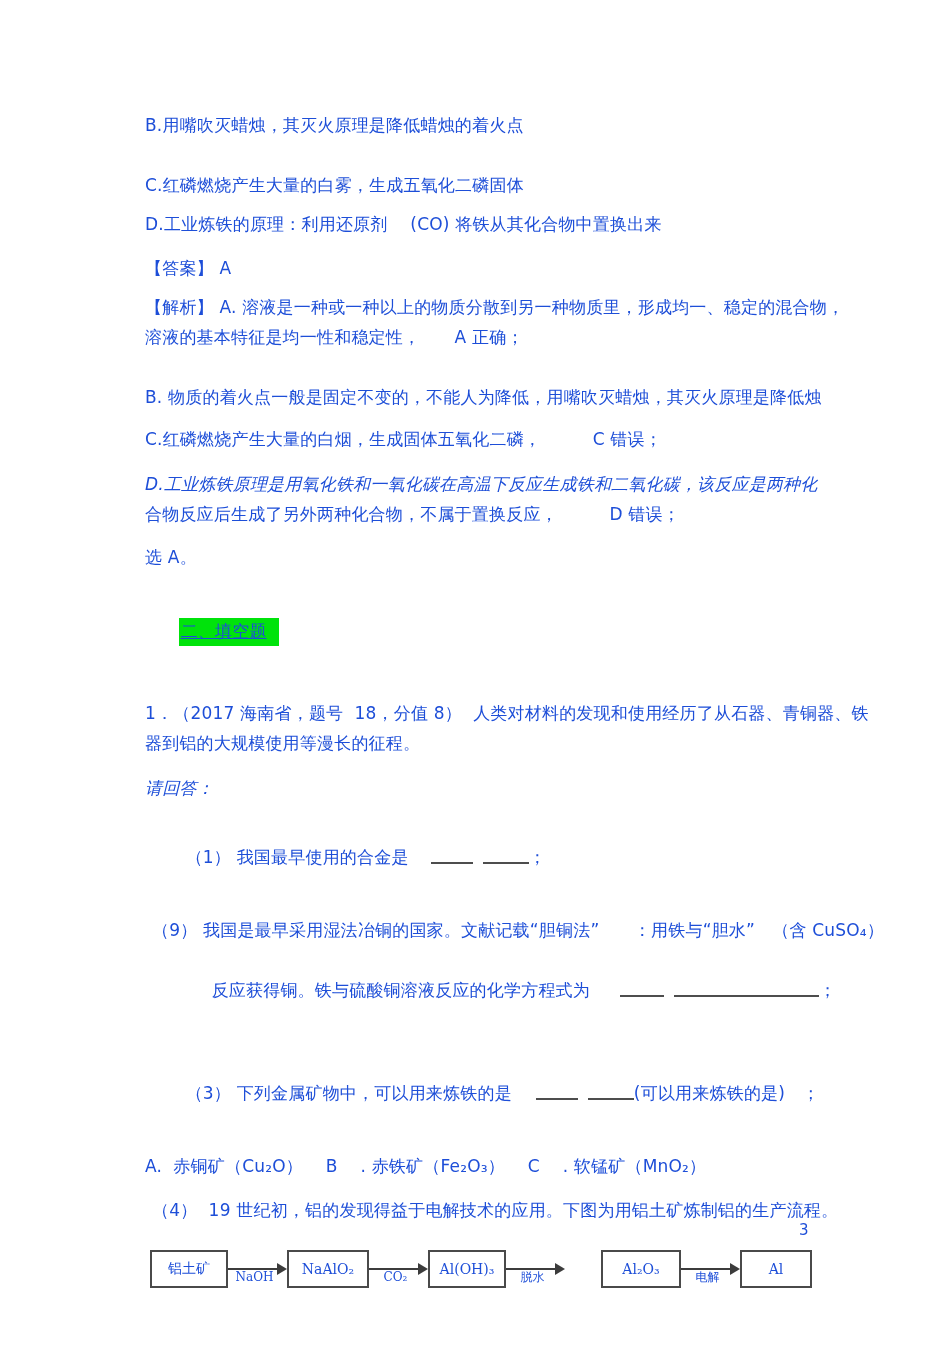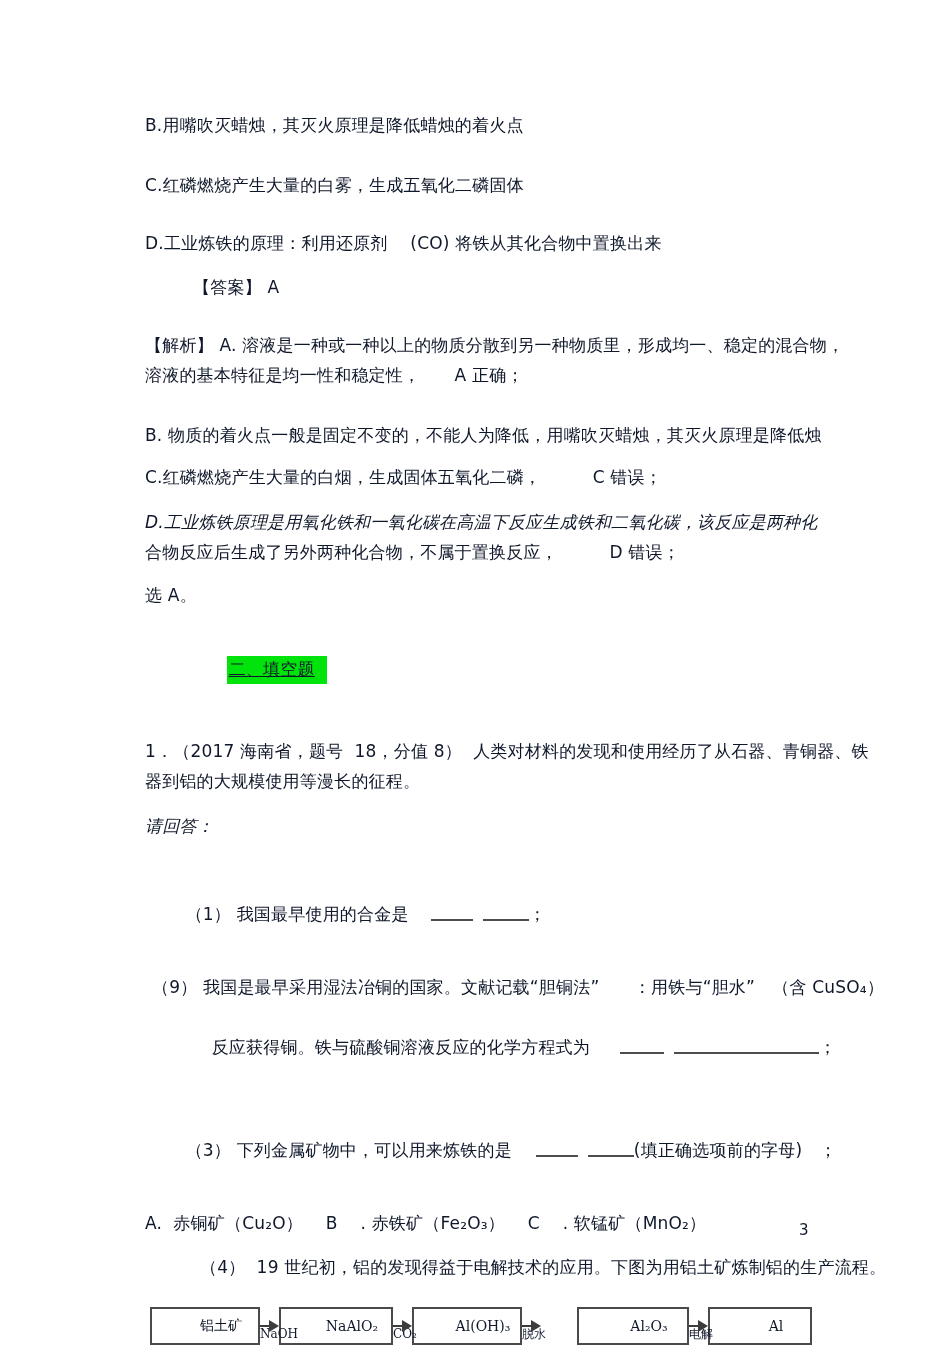--- a/index.html
+++ b/index.html
@@ -1,18 +1,18 @@
 <!DOCTYPE html>
 <html><head>
 <meta charset="utf-8">
 <style>
   html,body{margin:0;padding:0;background:#e8e8e8;}
   .page{
     width:950px;height:1345px;background:#ffffff;position:relative;
-    margin:0 auto;overflow:hidden;color:#0f172a;
+    margin:0 auto;overflow:hidden;color:#1d4ed8;
     font-family:"DejaVu Sans","Liberation Sans",sans-serif;
     font-size:17px;
   }
   .content{padding:110px 130px 0 145px;}
   .line{line-height:30px;white-space:pre;letter-spacing:0.2px;}
   .sub{padding-left:7px;}
   .wrap2{padding-left:33px;}
   
   .blk{display:inline-block;border-bottom:2px solid #4d4d4d;height:15px;vertical-align:-1px;}
   .b42{width:42px;margin-left:22px;}
@@ -21,36 +21,36 @@
   .b145{width:145px;margin-left:10px;}
   .b42b{width:42px;margin-left:24px;}
   
   .hl{display:inline-block;line-height:25px;padding:1px 12px 2px 2px;}
   .hl span{text-decoration:underline;}
   
   .flow{display:flex;align-items:center;margin:24px 0 0 5px;width:662px;}
   .fbox{
     border:2px solid #4a4a4a;height:34px;flex:0 0 auto;
     display:flex;align-items:center;justify-content:center;
-    font-family:"DejaVu Serif",serif;font-size:14px;white-space:pre;padding-left:32px;
+    font-family:"DejaVu Serif",serif;font-size:14px;white-space:pre;
   }
   .w78{width:74px;}.w82{width:78px;}.w76{width:74px;}.w80{width:76px;margin-left:36px;}.w70{width:68px;}
   .farrow{position:relative;height:40px;flex:1 1 auto;}
   .farrow .lbl{
     position:absolute;bottom:4px;left:0;right:6px;text-align:center;
     font-family:"DejaVu Serif",serif;font-size:12px;line-height:15px;white-space:pre;
   }
   .farrow .shaft{position:absolute;top:19px;left:0;right:3px;height:2px;background:#3c3c3c;}
   .farrow .head{
     position:absolute;top:13.5px;right:0;width:0;height:0;
     border-left:10px solid #3c3c3c;border-top:6.5px solid transparent;border-bottom:6.5px solid transparent;
   }
   .pagenum{position:absolute;left:799px;top:1220px;font-size:15px;line-height:20px;}
   
-  .mt18{margin-top:30px;}.mt17{margin-top:28px;}.mt14{margin-top:14px;margin-left:48px;}
+  .mt18{margin-top:30px;}.mt17{margin-top:9px;}.mt14{margin-top:14px;}
   .mt15{margin-top:15px;font-style:italic;}.mt13{margin-top:13px;}.mt12{margin-top:12px;}.mt22{margin-top:22px;}
 </style>
 </head>
 <body>
 
 <div class="page">
   <div class="content">
 
     <div class="line">B.用嘴吹灭蜡烛，其灭火原理是降低蜡烛的着火点</div>
     <div class="line mt18">C.红磷燃烧产生大量的白雾，生成五氧化二磷固体</div>
@@ -82,21 +82,21 @@
     <div class="line sub mt17">
       <span>（1） 我国最早使用的合金是</span><span class="blk b42"></span><span class="blk b46"></span><span>；</span>
     </div>
 
     <div class="line sub mt13">（9） 我国是最早采用湿法冶铜的国家。文献记载“胆铜法”　　：用铁与“胆水”　（含 CuSO₄）</div>
     <div class="line wrap2">
       <span>反应获得铜。铁与硫酸铜溶液反应的化学方程式为</span><span class="blk b44"></span><span class="blk b145"></span><span>；</span>
     </div>
 
     <div class="line sub mt13">
-      <span>（3） 下列金属矿物中，可以用来炼铁的是</span><span class="blk b42b"></span><span class="blk b46"></span><span>(填正确选项前的字母)　；</span>
+      <span>（3） 下列金属矿物中，可以用来炼铁的是</span><span class="blk b42b"></span><span class="blk b46"></span><span>(可以用来炼铁的是)　；</span>
     </div>
 
     <div class="line mt13">A.  赤铜矿（Cu₂O）　 B　 . 赤铁矿（Fe₂O₃）　 C　 . 软锰矿（MnO₂）</div>
 
     <div class="line sub mt14">（4）  19 世纪初，铝的发现得益于电解技术的应用。下图为用铝土矿炼制铝的生产流程。</div>
 
     <div class="flow">
       <div class="fbox w78">铝土矿</div>
       <div class="farrow">
         <span class="lbl">NaOH</span>

